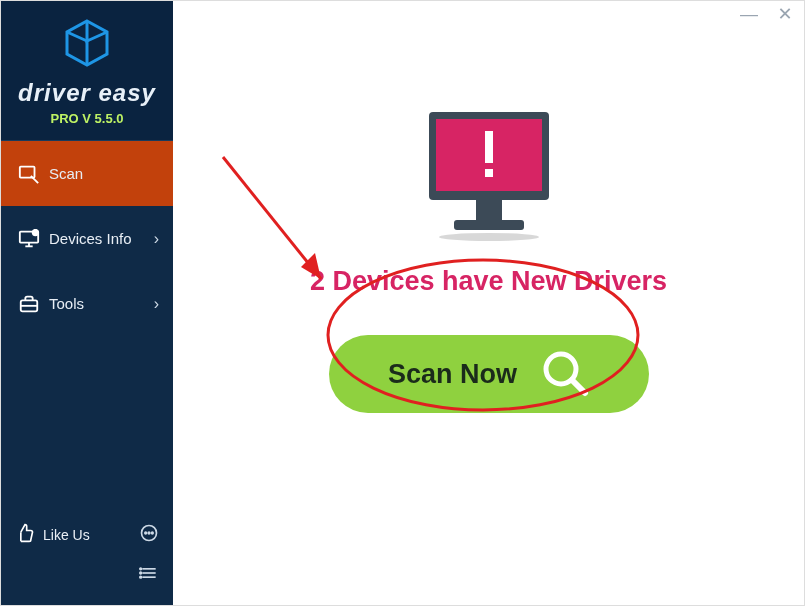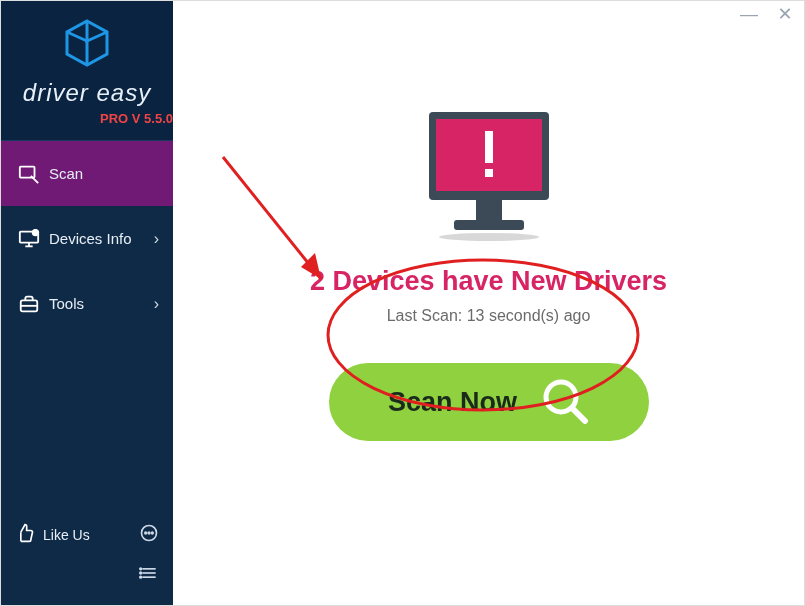--- a/index.html
+++ b/index.html
@@ -4,26 +4,26 @@
 <style>
   * { margin: 0; padding: 0; box-sizing: border-box; font-family: Arial, sans-serif; }
   body { width: 805px; height: 606px; overflow: hidden; background: #fff; }
   .app { display: flex; width: 100%; height: 100%; border: 1px solid #ddd; }
   
   
   .sidebar { width: 172px; background: #0f2a47; color: #fff; display: flex; flex-direction: column; }
   .logo-area { background: #0a2340; padding: 18px 0 14px 0; text-align: center; border-bottom: 1px solid #183a5c; }
   .logo-icon { display: inline-block; }
   .logo-text { font-size: 24px; font-style: italic; font-weight: 300; letter-spacing: 1px; margin-top: 6px; color: #e8f0f8; }
-  .logo-text span { font-weight: 400; }
-  .version { color: #ef4444; font-size: 13px; font-weight: bold; margin-top: 4px; text-align: right; }
+  .logo-text span { font-weight: 700; }
+  .version { color: #bef264; font-size: 13px; font-weight: bold; margin-top: 4px; }
   
   .nav { flex: 1; }
   .nav-item { display: flex; align-items: center; height: 65px; padding: 0 14px; cursor: pointer; color: #e8eef5; font-size: 15px; position: relative; }
-  .nav-item.active { background: #701a75; }
+  .nav-item.active { background: #c2410c; }
   .nav-item .icon { width: 28px; display: flex; justify-content: center; }
   .nav-item .label { flex: 1; margin-left: 6px; }
   .nav-item .chevron { font-size: 16px; color: #cdd9e6; }
   
   .sidebar-footer { display: flex; align-items: flex-start; padding: 10px 14px 18px 14px; justify-content: space-between; }
   .like-us { display: flex; align-items: center; font-size: 14px; color: #e8eef5; cursor: pointer; }
   .like-us .icon { margin-right: 8px; }
   .footer-icons { display: flex; flex-direction: column; gap: 16px; align-items: center; }
   .footer-icons .ficon { cursor: pointer; }
   
@@ -151,21 +151,20 @@
           <rect x="22" y="12" width="106" height="72" fill="#D72464"></rect>
           <rect x="71" y="24" width="8" height="32" fill="#fff"></rect>
           <rect x="71" y="62" width="8" height="8" fill="#fff"></rect>
           <rect x="62" y="93" width="26" height="20" fill="#3C4A57"></rect>
           <rect x="40" y="113" width="70" height="10" rx="3" fill="#3C4A57"></rect>
           <ellipse cx="75" cy="130" rx="50" ry="4" fill="#d8d8d8"></ellipse>
         </svg>
       </span>
 
       <div class="headline">2 Devices have New Drivers</div>
-      <div class="subline">Last Scan: 13 second(s) ago</div>
 
       <div class="scan-btn">
         <span class="btn-label">Scan Now</span>
         <span>
           <svg width="50" height="50" viewBox="0 0 50 50">
             <circle cx="22" cy="22" r="15" fill="none" stroke="#fff" stroke-width="5"></circle>
             <line x1="33" y1="33" x2="46" y2="46" stroke="#fff" stroke-width="6" stroke-linecap="round"></line>
           </svg>
         </span>
       </div>

